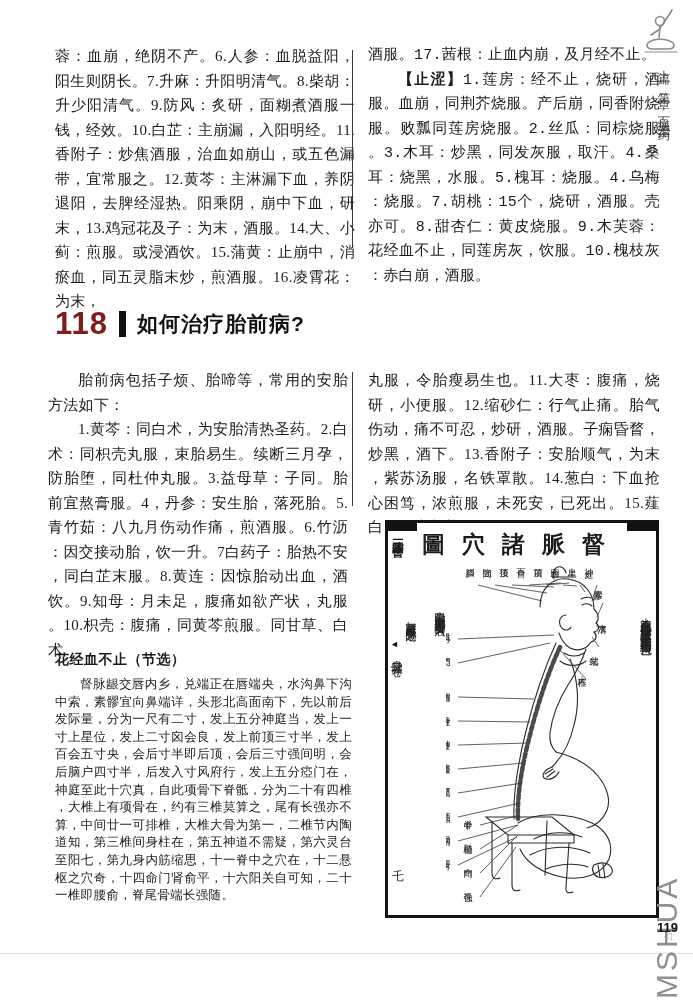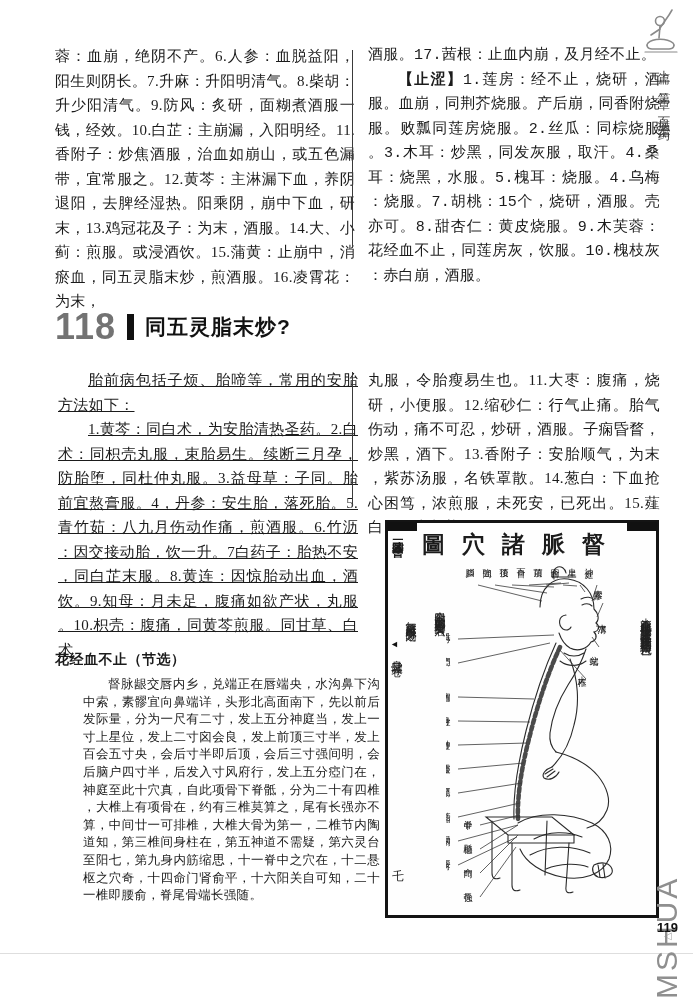--- a/index.html
+++ b/index.html
@@ -2,25 +2,25 @@
 <html><head>
 <meta charset="utf-8">
 <style>
   html,body{margin:0;padding:0;background:#e8e8e8;}
   .page{position:relative;width:693px;height:1001px;background:#ffffff;overflow:hidden;
         font-family:"Liberation Serif","DejaVu Serif",serif;color:#1b1b1b;}
   .abs{position:absolute;}
   .cjk{text-align:justify;letter-spacing:.3px;word-break:break-all;line-break:anywhere;}
   .body-txt{font-size:15px;line-height:24.5px;}
   .body-txt p{margin:0;}
-  .indent{text-indent:2em;margin-left:28px;}
+  .indent{text-indent:2em;}
   .vdiv{width:1px;background:#3a3a3a;}
   .vert{writing-mode:vertical-rl;}
   .heading{display:flex;align-items:center;gap:11px;font-family:"Liberation Sans","DejaVu Sans",sans-serif;}
-  .heading .num{font-size:36px;font-weight:900;color:#737373;letter-spacing:1px;text-align:center;}
+  .heading .num{font-size:31px;font-weight:900;color:#7f1d1d;letter-spacing:1px;text-align:center;}
   .heading .bar{width:7px;height:26px;background:#111;}
   .heading .ttl{font-size:21px;font-weight:900;color:#111;letter-spacing:1px;}
   .verse-title{font-size:14px;font-weight:bold;letter-spacing:.5px;}
   .verse-body{font-size:12.5px;line-height:17.6px;}
   .sidebar{font-size:12.5px;letter-spacing:3px;color:#3c3c3c;}
   .frame{border:3px solid #141414;background:#fefefe;}
   .illu-title{font-size:23px;font-weight:bold;letter-spacing:17px;text-align:center;
               direction:rtl;unicode-bidi:bidi-override;white-space:nowrap;}
   .corner{background:#111;}
   .note{font-size:11px;line-height:13px;color:#222;letter-spacing:1px;}
@@ -52,24 +52,24 @@
   </div>
   <div class="abs vdiv" style="left:352px;top:50px;height:198px;"></div>
   <div class="abs cjk body-txt" style="left:368px;top:44px;width:292px;font-family:Liberation Mono, monospace;">
     <p>酒服。17.茜根：止血内崩，及月经不止。</p>
     <p class="indent"><b>【止涩】</b><span>1.莲房：经不止，烧研，酒服。血崩，同荆芥烧服。产后崩，同香附烧服。败瓢同莲房烧服。2.丝瓜：同棕烧服。3.木耳：炒黑，同发灰服，取汗。4.桑耳：烧黑，水服。5.槐耳：烧服。4.乌梅：烧服。7.胡桃：15个，烧研，酒服。壳亦可。8.甜杏仁：黄皮烧服。9.木芙蓉：花经血不止，同莲房灰，饮服。10.槐枝灰：赤白崩，酒服。</span></p>
   </div>
 
   <div class="abs heading" style="left:55px;top:306px;">
     <span class="num">118</span>
     <span class="bar"></span>
-    <span class="ttl">同五灵脂末炒?</span>
+    <span class="ttl">如何治疗胎前病?</span>
   </div>
 
-  <div class="abs cjk body-txt" style="left:58px;top:368px;width:300px;text-decoration:underline;">
+  <div class="abs cjk body-txt" style="left:48px;top:368px;width:300px;">
     <p class="indent">胎前病包括子烦、胎啼等，常用的安胎方法如下：</p>
     <p class="indent">1.黄芩：同白术，为安胎清热圣药。2.白术：同枳壳丸服，束胎易生。续断三月孕，防胎堕，同杜仲丸服。3.益母草：子同。胎前宜熬膏服。4，丹参：安生胎，落死胎。5.青竹茹：八九月伤动作痛，煎酒服。6.竹沥：因交接动胎，饮一升。7白药子：胎热不安，同白芷末服。8.黄连：因惊胎动出血，酒饮。9.知母：月未足，腹痛如欲产状，丸服。10.枳壳：腹痛，同黄芩煎服。同甘草、白术</p>
   </div>
   <div class="abs vdiv" style="left:352px;top:372px;height:134px;"></div>
   <div class="abs cjk body-txt" style="left:368px;top:368px;width:292px;">
     <p>丸服，令胎瘦易生也。11.大枣：腹痛，烧研，小便服。12.缩砂仁：行气止痛。胎气伤动，痛不可忍，炒研，酒服。子痫昏瞀，炒黑，酒下。13.香附子：安胎顺气，为末，紫苏汤服，名铁罩散。14.葱白：下血抢心困笃，浓煎服，未死安，已死出。15.薤白：同当归煎服。</p>
   </div>
 
   <div class="abs verse-title" style="left:55px;top:651px;">花经血不止（节选）</div>
   <div class="abs cjk verse-body indent" style="left:55px;top:676px;width:297px;">督脉龈交唇内乡，兑端正在唇端央，水沟鼻下沟中索，素髎宜向鼻端详，头形北高面南下，先以前后发际量，分为一尺有二寸，发上五分神庭当，发上一寸上星位，发上二寸囟会良，发上前顶三寸半，发上百会五寸央，会后寸半即后顶，会后三寸强间明，会后脑户四寸半，后发入寸风府行，发上五分瘂门在，神庭至此十穴真，自此项骨下脊骶，分为二十有四椎，大椎上有项骨在，约有三椎莫算之，尾有长强亦不算，中间廿一可排椎，大椎大骨为第一，二椎节内陶道知，第三椎间身柱在，第五神道不需疑，第六灵台至阳七，第九身内筋缩思，十一脊中之穴在，十二悬枢之穴奇，十四命门肾俞平，十六阳关自可知，二十一椎即腰俞，脊尾骨端长强随。</div>

